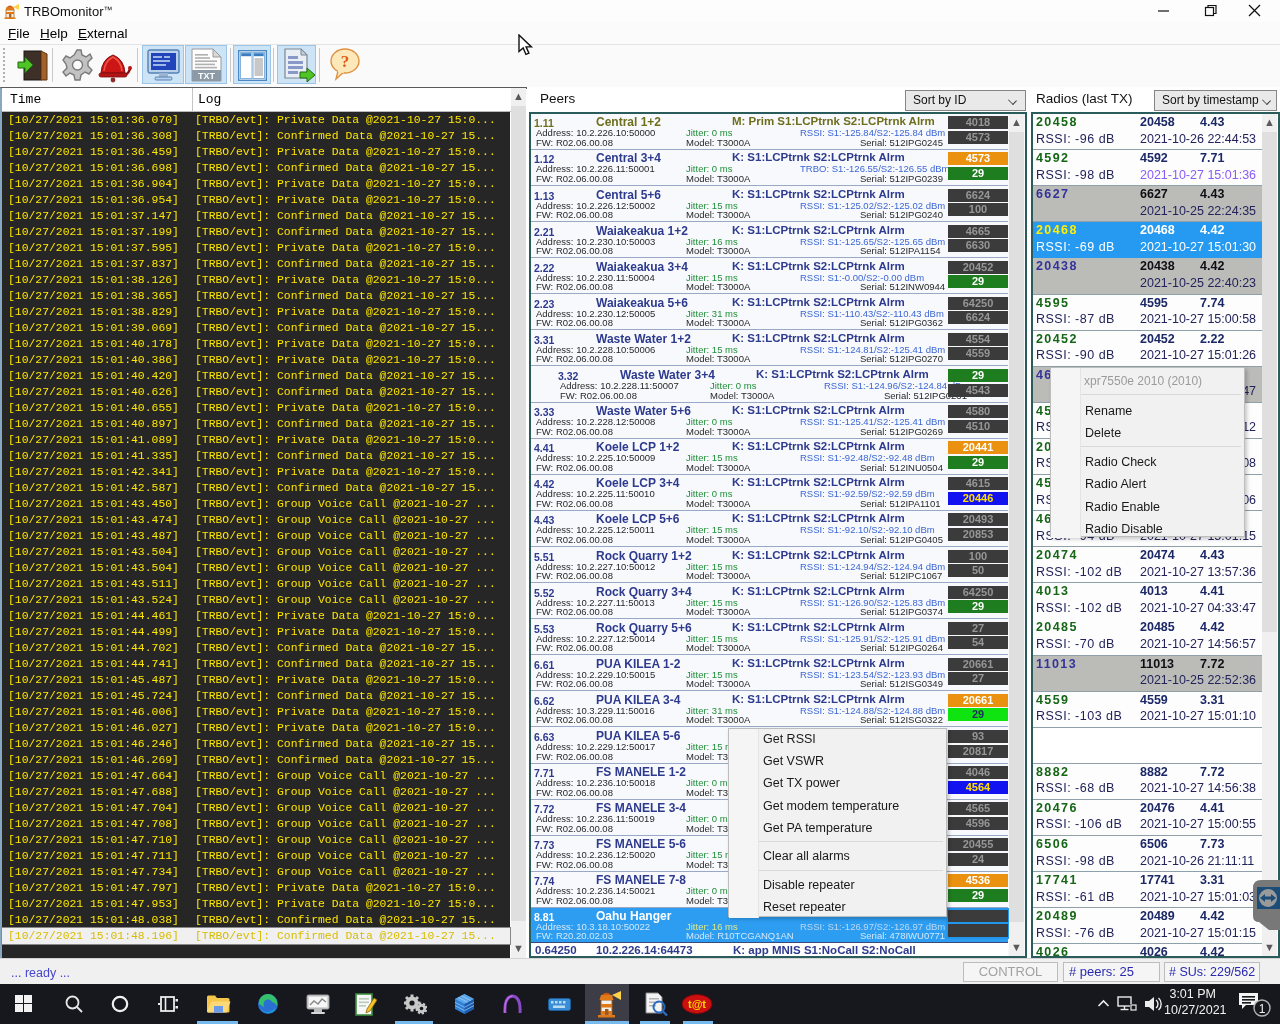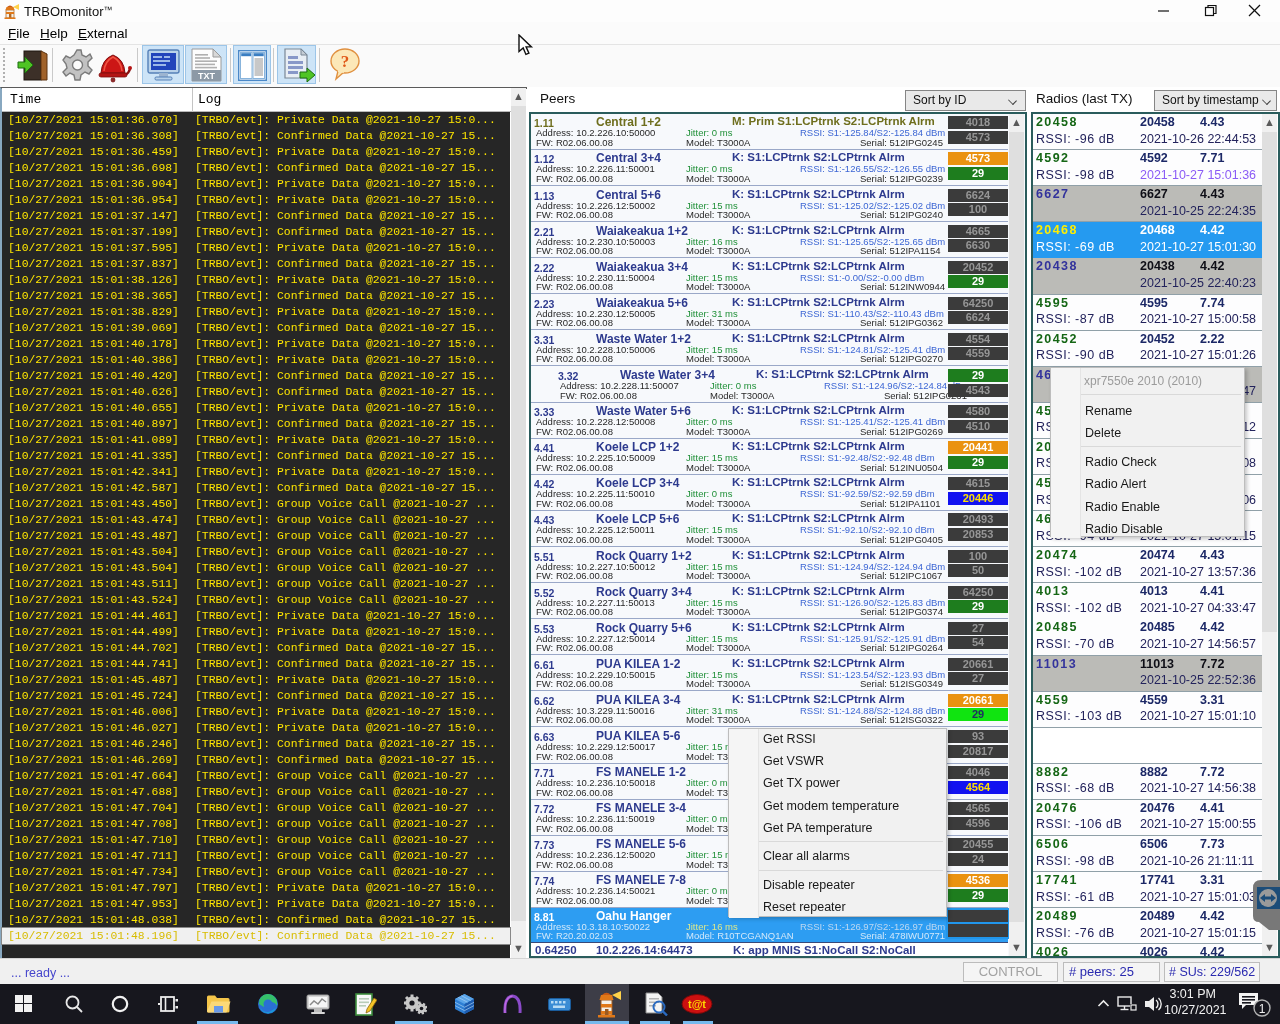--- a/index.html
+++ b/index.html
@@ -227,21 +227,21 @@
 </div>
 <div class="box bd" style="top:116.3px">4018</div>
 <div class="box bd" style="top:130.8px">4573</div>
 <div class="a" style="left:531px;top:148.8px;width:477px;height:1px;background:#9aa8c8"></div>
 <div class="a" style="left:531px;top:150.4px;width:477px;height:36px">
 <span class="pl1 pid nv" style="left:3px">1.12</span>
 <span class="pl1 nv" style="left:65px">Central 3+4</span>
 <span class="pl1 nv" style="left:201px;font-size:11.5px">K: S1:LCPtrnk S2:LCPtrnk Alrm</span>
 <span class="ps" style="left:5px;top:14px">Address: 10.2.226.11:50001</span>
 <span class="ps grn" style="left:155px;top:14px">Jitter: 0 ms</span>
-<span class="ps blu" style="left:269px;top:14px">RSSI: S1:-126.55/S2:-126.55 dBm</span>
+<span class="ps blu" style="left:269px;top:14px">TRBO: S1:-126.55/S2:-126.55 dBm</span>
 <span class="ps" style="left:5px;top:23.5px">FW: R02.06.00.08</span>
 <span class="ps" style="left:155px;top:23.5px">Model: T3000A</span>
 <span class="ps" style="left:329px;top:23.5px">Serial: 512IPG0239</span>
 </div>
 <div class="box bo" style="top:152.4px">4573</div>
 <div class="box bg" style="top:166.9px">29</div>
 <div class="a" style="left:531px;top:184.9px;width:477px;height:1px;background:#9aa8c8"></div>
 <div class="a" style="left:531px;top:186.5px;width:477px;height:36px">
 <span class="pl1 pid nv" style="left:3px">1.13</span>
 <span class="pl1 nv" style="left:65px">Central 5+6</span>

